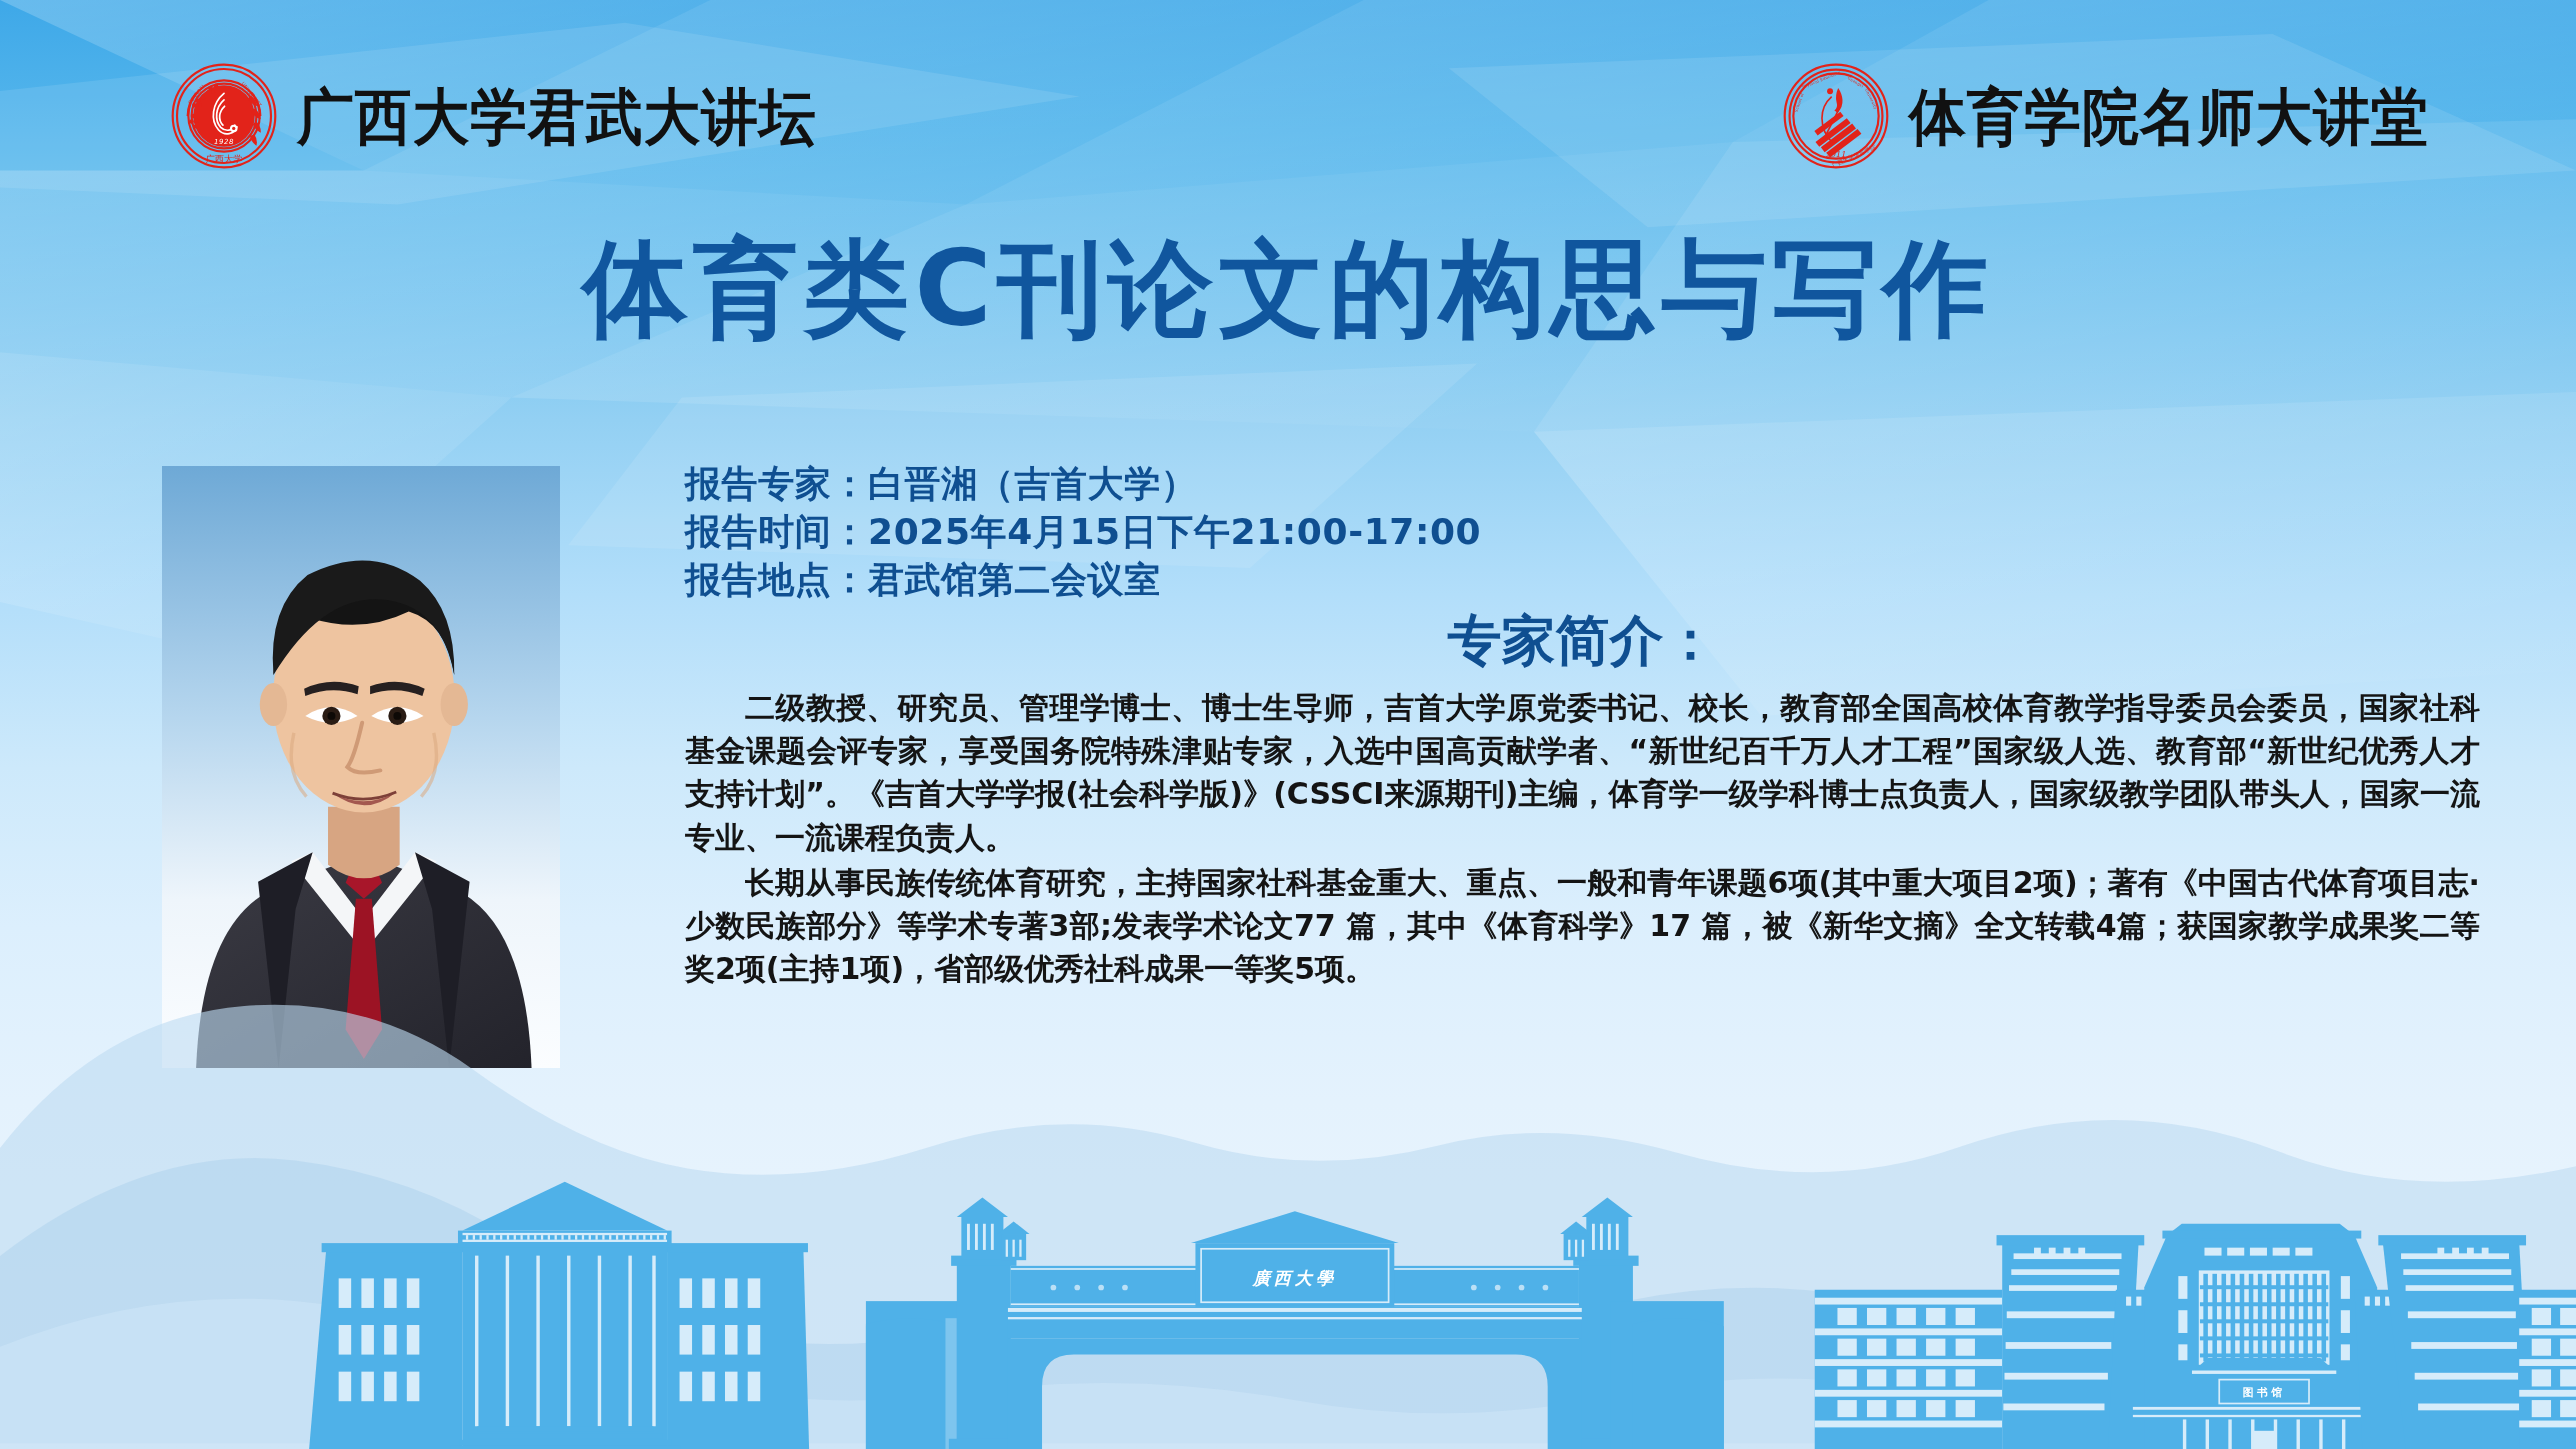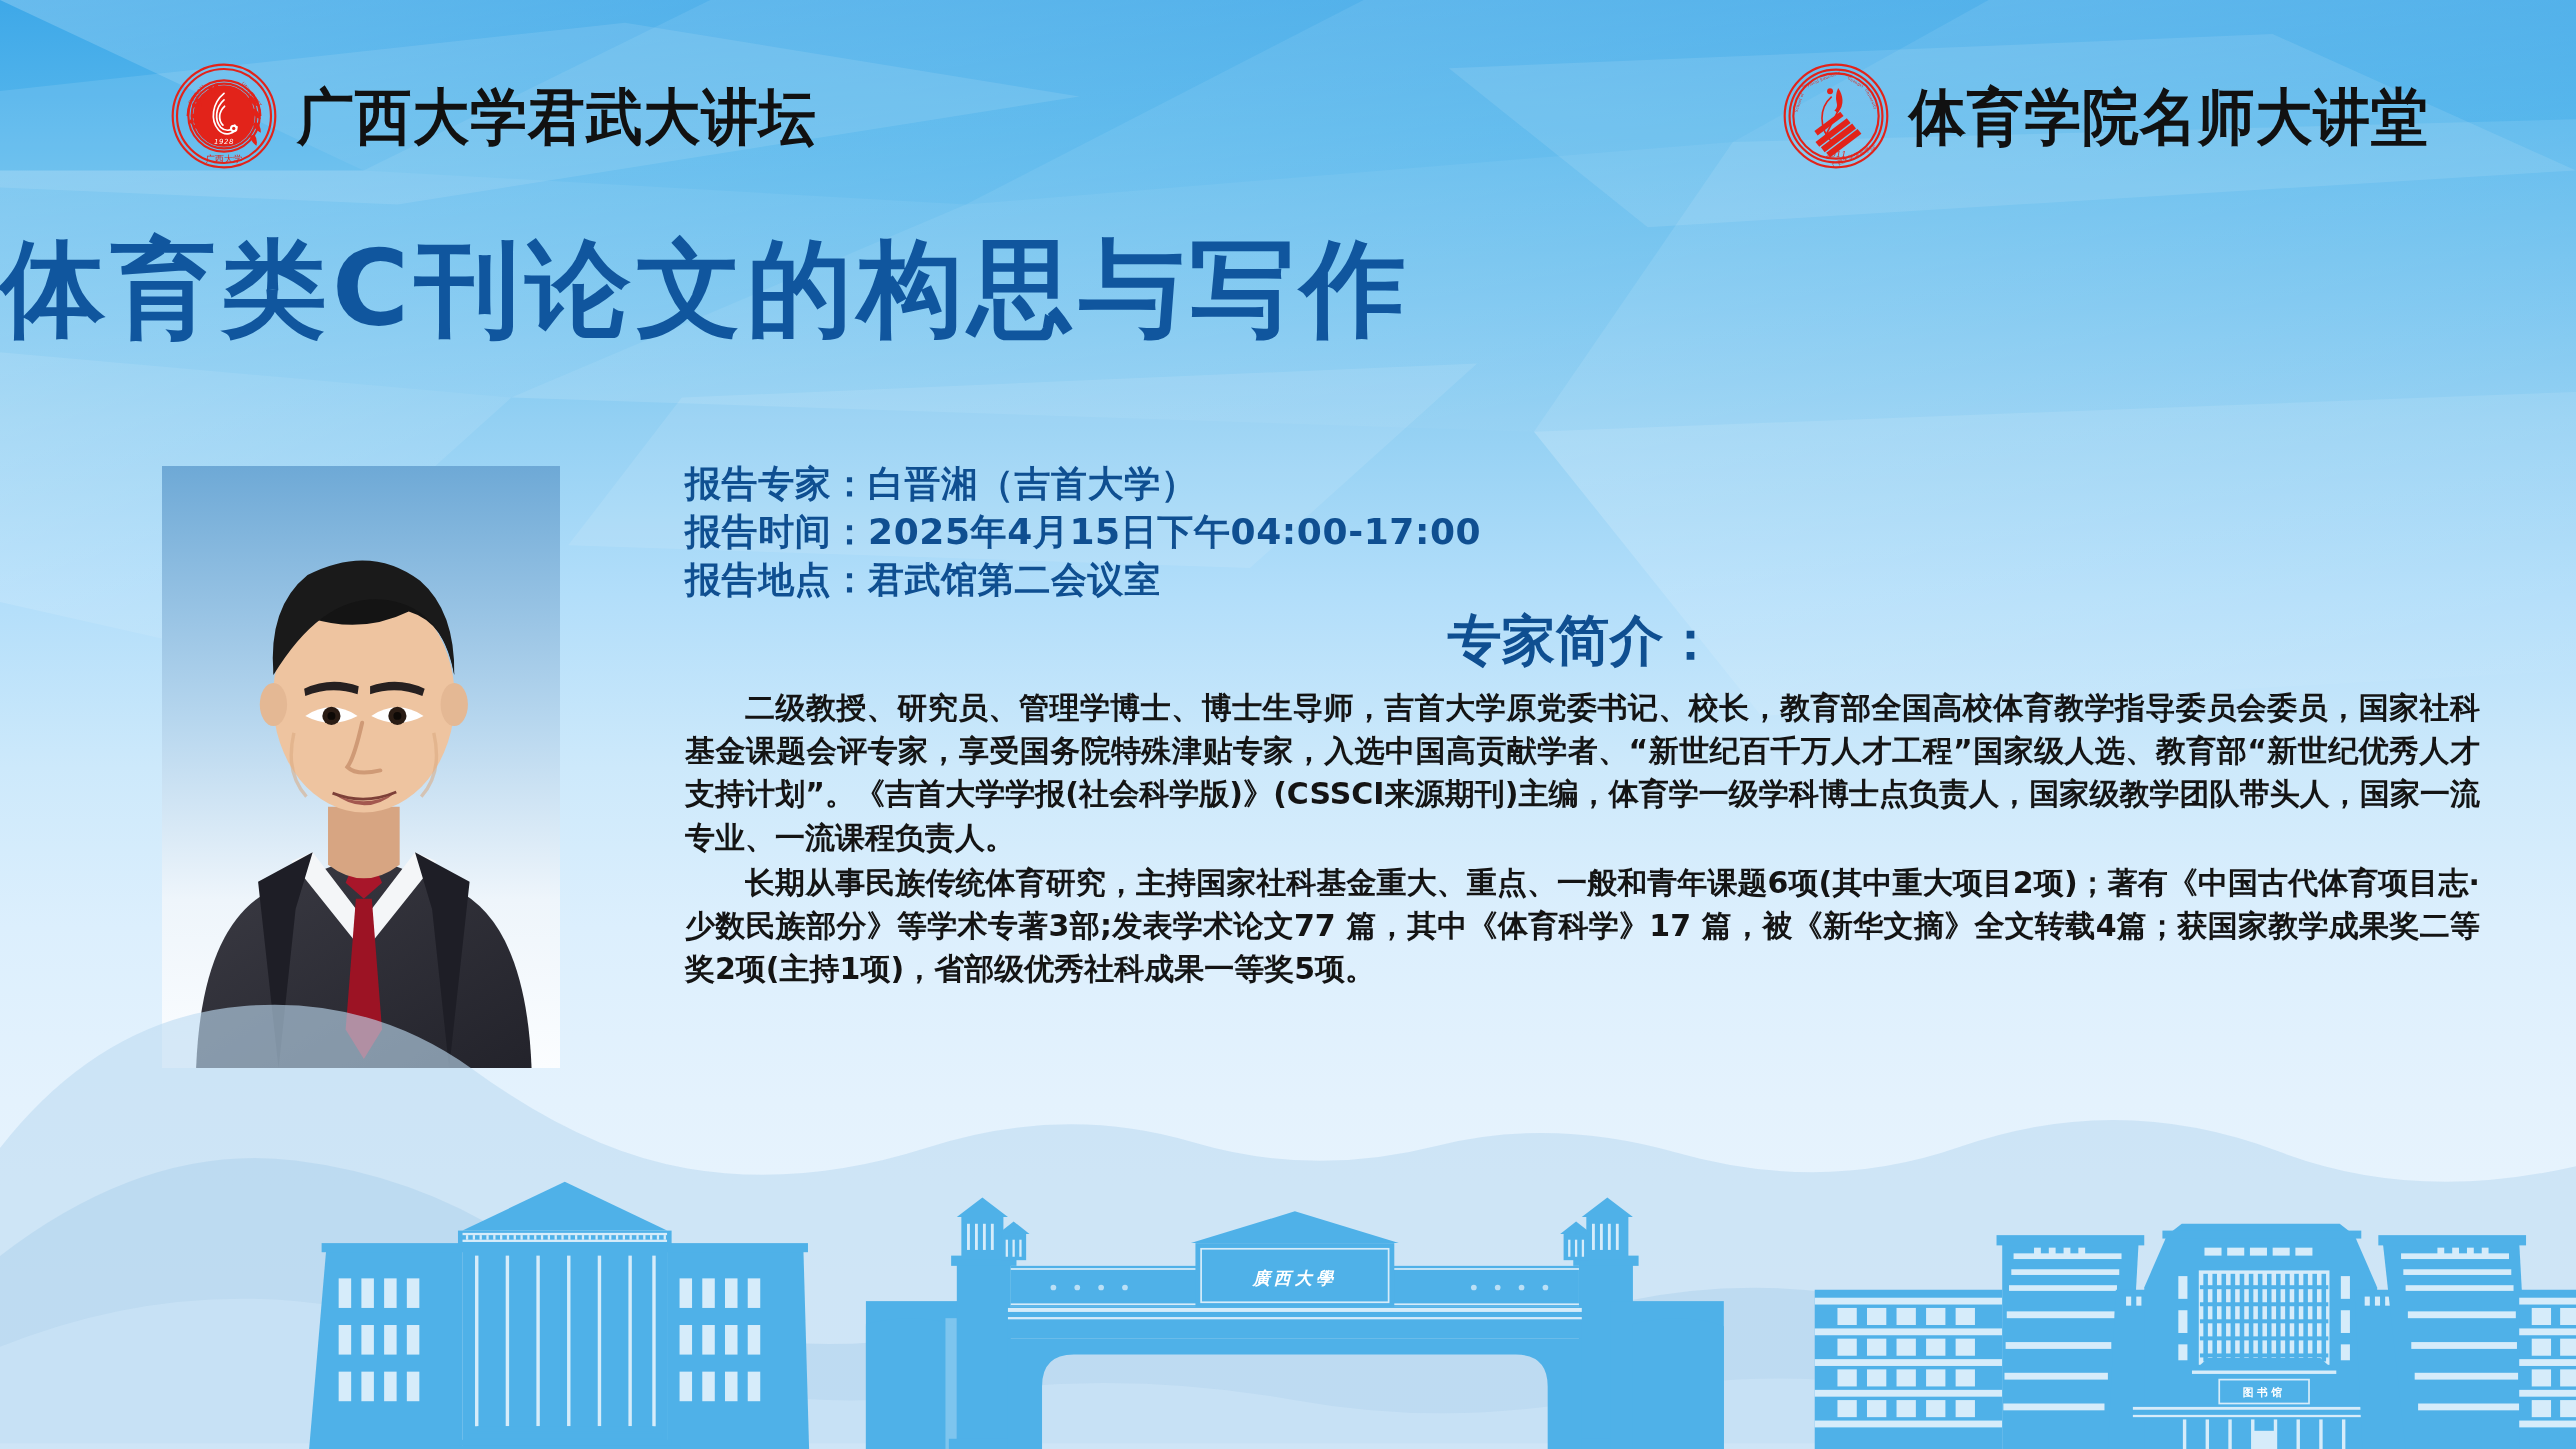--- a/index.html
+++ b/index.html
@@ -30,21 +30,21 @@
   .brand-text {
     font-size:61px; font-weight:700; color:#111; white-space:nowrap;
     letter-spacing:1.1px; line-height:1;
     font-family:"DejaVu Sans","Liberation Sans",sans-serif;
     transform:scaleX(0.93); transform-origin:left center;
   }
 
   
   .main-title {
     position:absolute; top:231px; left:0; width:100%;
-    color:#10569e;
+    text-align:center; color:#10569e;
     font-size:105px; font-weight:700; letter-spacing:5.7px;
     line-height:1.12; white-space:nowrap;
     font-family:"DejaVu Sans","Liberation Sans",sans-serif;
   }
 
   
   .portrait {
     position:absolute; left:162px; top:466px; width:398px; height:602px;
     overflow:hidden; background:linear-gradient(180deg,#7fb4dd 0%,#bcd9ef 45%,#f2f7fb 100%);
   }
@@ -269,21 +269,21 @@
       <path d="M232 470 q-16 70 22 112" fill="none" stroke="#dba97f" stroke-width="6" opacity="0.55"></path>
       <path d="M478 470 q16 70 -22 112" fill="none" stroke="#dba97f" stroke-width="6" opacity="0.55"></path>
 
       <path d="M265 680 l-96 52 l36 328 l30 -280 z" fill="#1e1e26"></path>
       <path d="M445 680 l96 52 l-36 328 l-30 -280 z" fill="#1e1e26"></path>
     </svg>
   </div>
 
   <div class="info">
     <div class="info-line">报告专家：白晋湘（吉首大学）</div>
-    <div class="info-line">报告时间：2025年4月15日下午04:00-17:00</div>
+    <div class="info-line">报告时间：2025年4月15日下午21:00-17:00</div>
     <div class="info-line">报告地点：君武馆第二会议室</div>
     <div class="bio-label">专家简介：</div>
     <div class="bio">
       <p>二级教授、研究员、管理学博士、博士生导师，吉首大学原党委书记、校长，教育部全国高校体育教学指导委员会委员，国家社科基金课题会评专家，享受国务院特殊津贴专家，入选中国高贡献学者、“新世纪百千万人才工程”国家级人选、教育部“新世纪优秀人才支持计划”。《吉首大学学报(社会科学版)》(CSSCI来源期刊)主编，体育学一级学科博士点负责人，国家级教学团队带头人，国家一流专业、一流课程负责人。</p>
       <p>长期从事民族传统体育研究，主持国家社科基金重大、重点、一般和青年课题6项(其中重大项目2项)；著有《中国古代体育项目志·少数民族部分》等学术专著3部;发表学术论文77 篇，其中《体育科学》17 篇，被《新华文摘》全文转载4篇；获国家教学成果奖二等奖2项(主持1项)，省部级优秀社科成果一等奖5项。</p>
     </div>
   </div>
 
   <div class="mountains">
     <svg viewBox="0 0 4534 1000" preserveAspectRatio="none">

